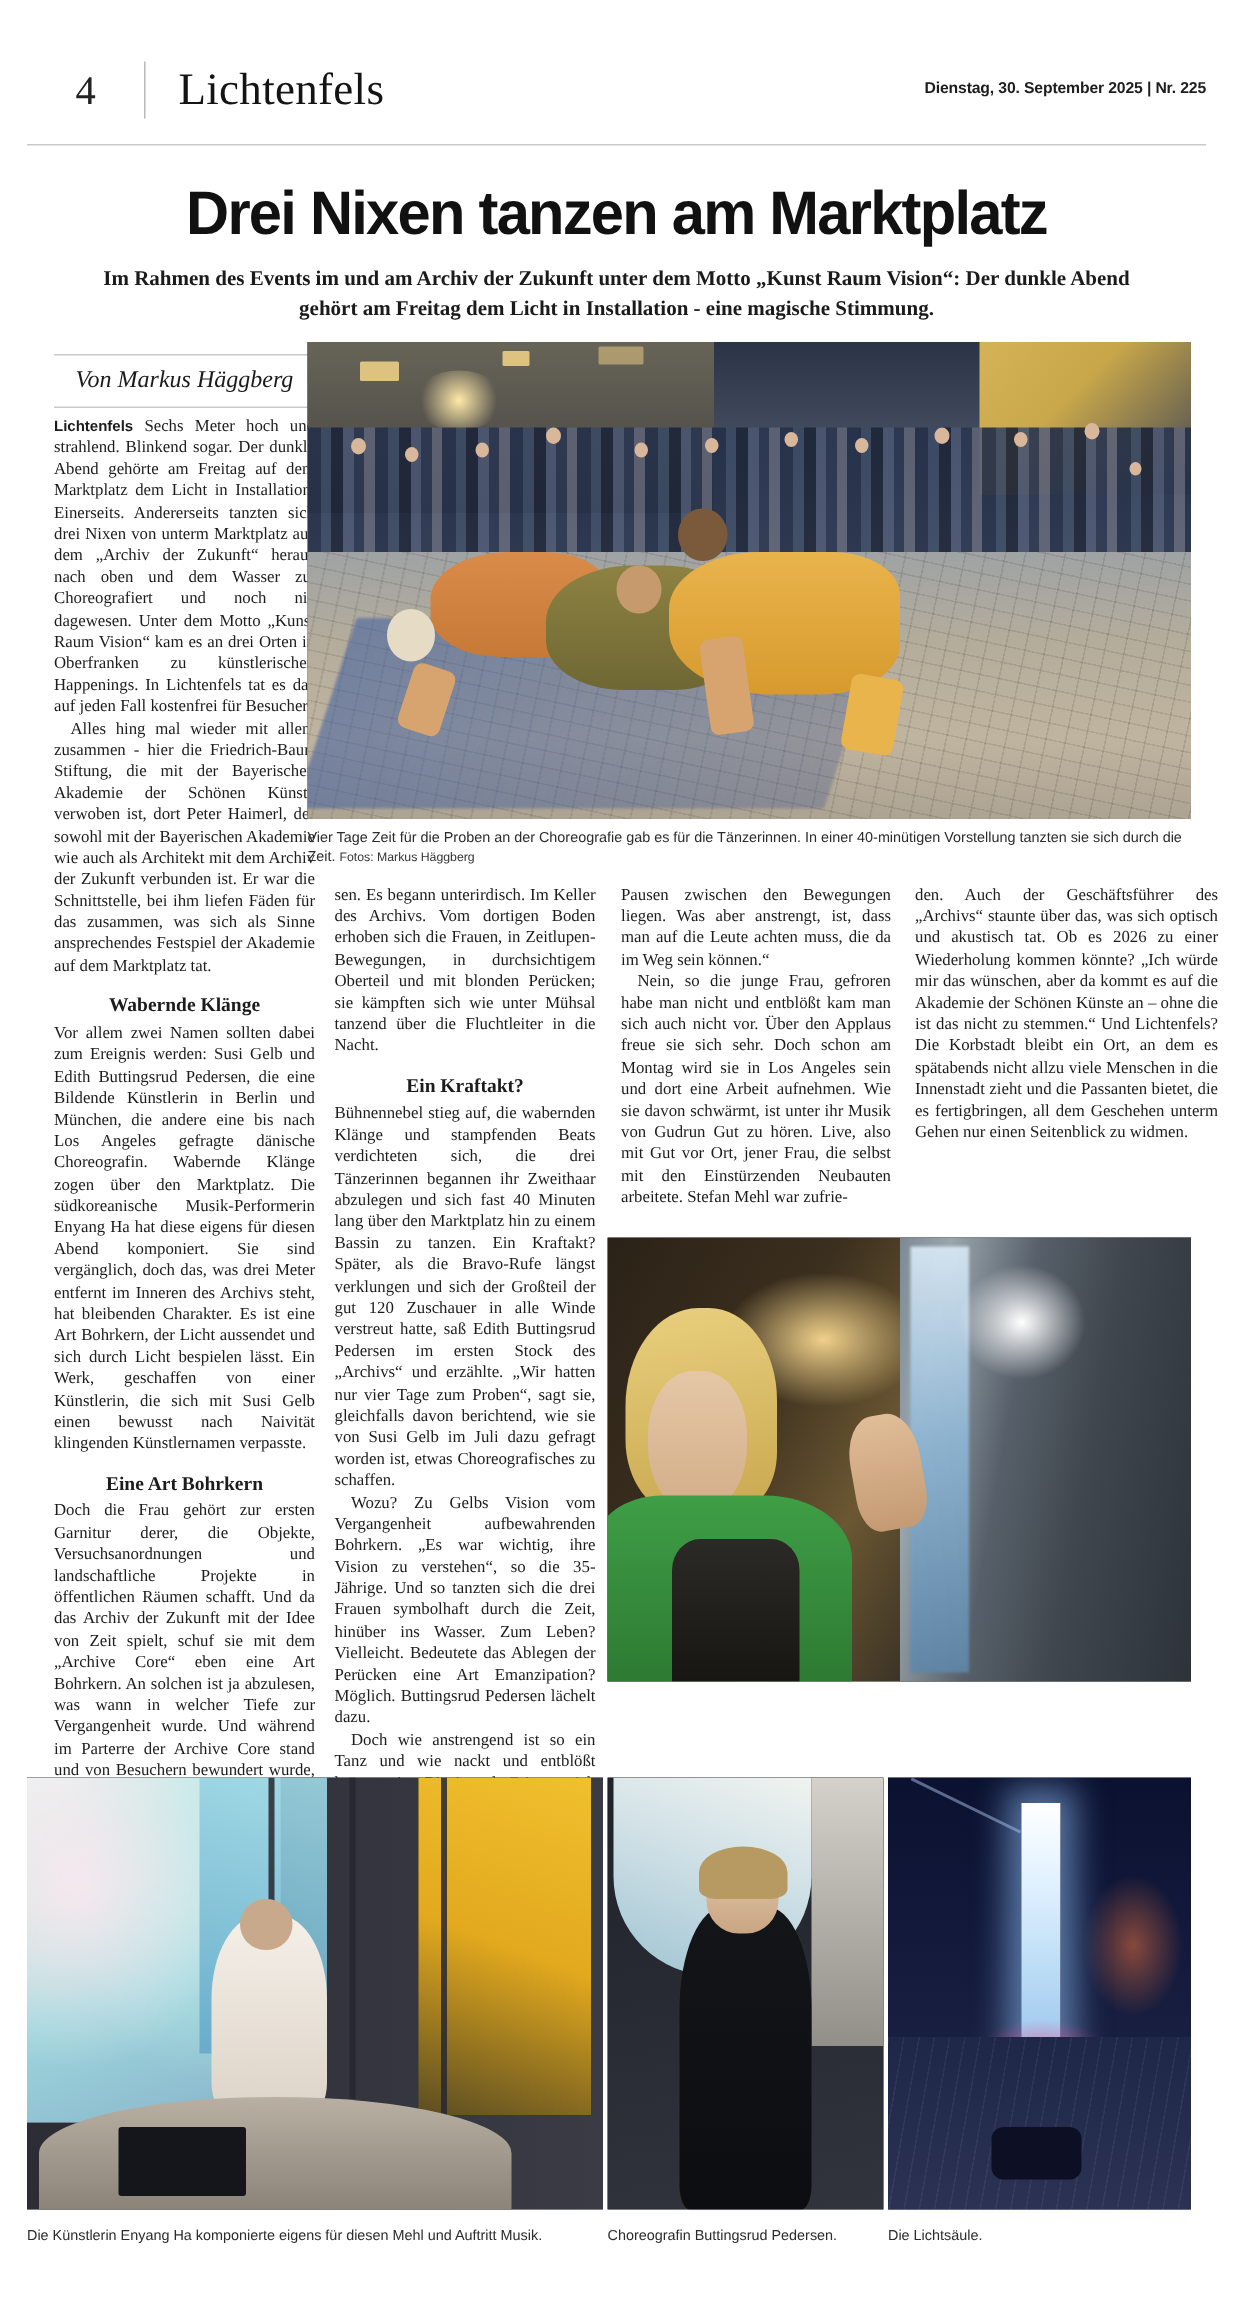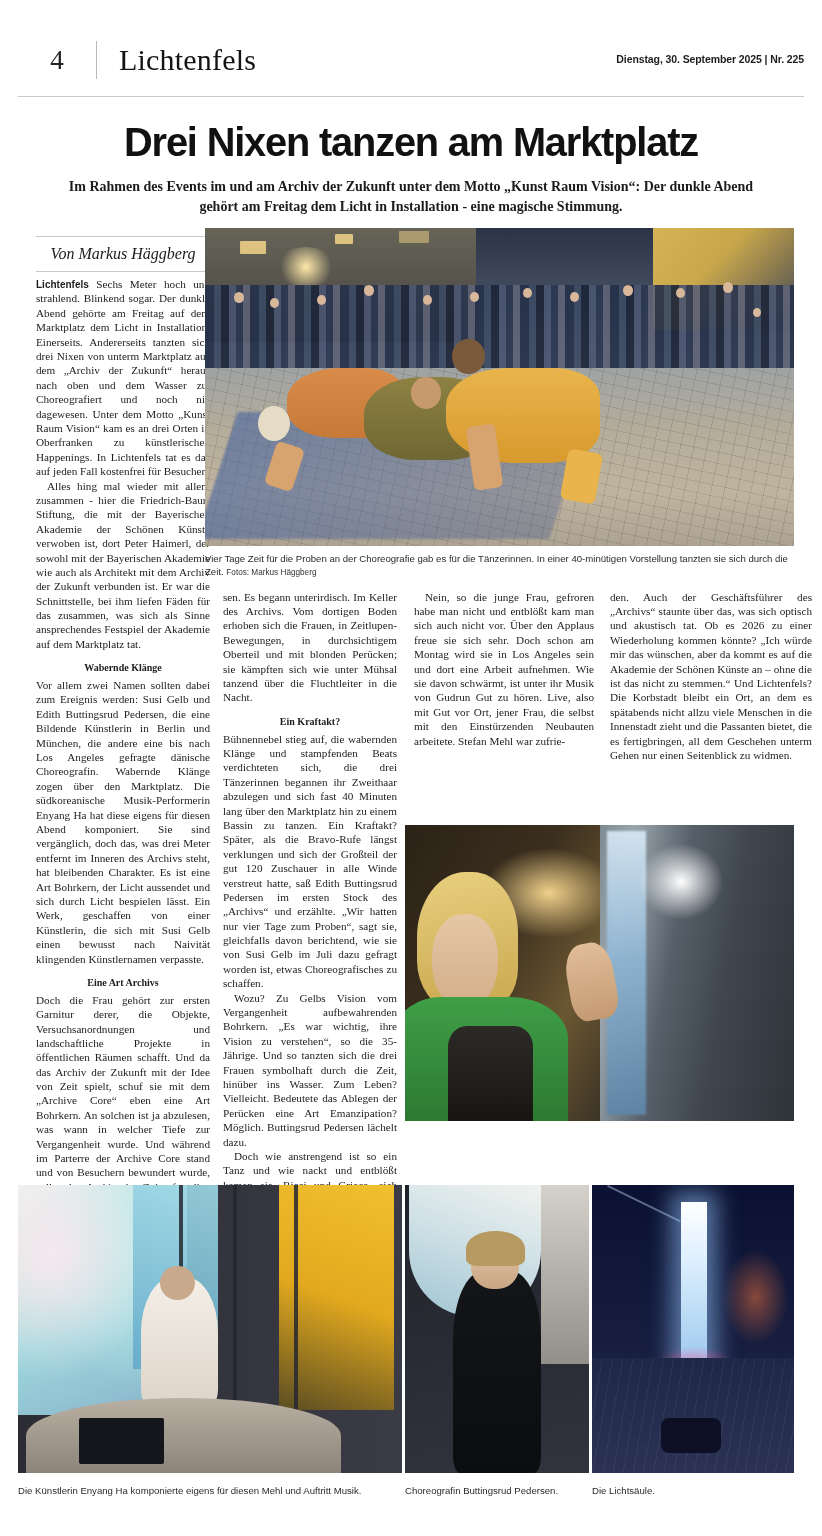--- a/index.html
+++ b/index.html
@@ -91,21 +91,21 @@
     hyphens:auto;
     color:#1c1c1c;
   }
   .col p{margin:0;text-indent:11px;}
   .col p.first{text-indent:0;}
   .col .lead{font-family:"Liberation Sans", sans-serif;font-weight:700;font-size:10px;}
   .subhl{
     text-align:center;
     font-family:"Liberation Serif", serif;
     font-weight:700;
-    font-size:10px;
+    font-size:13px;
     margin:11px 0 3px 0;
   }
   .byline{
     font-family:"Liberation Serif", serif;
     font-style:italic;
     font-size:16px;
     text-align:center;
     color:#1b1b1b;
   }
   .byline-rule-top{height:1px;background:#c9c9c9;margin-bottom:7px;}
@@ -345,33 +345,34 @@
       <div class="byline-rule-top"></div>
       <div class="byline">Von Markus Häggberg</div>
       <div class="byline-rule-bot"></div>
     </div>
 
     <div class="col" style="left:18px;top:41px;">
       <p class="first"><span class="lead">Lichtenfels</span><span> Sechs Meter hoch und strahlend. Blinkend sogar. Der dunkle Abend gehörte am Freitag auf dem Marktplatz dem Licht in Installation. Einerseits. Andererseits tanzten sich drei Nixen von unterm Marktplatz aus dem „Archiv der Zukunft“ heraus nach oben und dem Wasser zu. Choreografiert und noch nie dagewesen. Unter dem Motto „Kunst Raum Vision“ kam es an drei Orten in Oberfranken zu künstlerischen Happenings. In Lichtenfels tat es das auf jeden Fall kostenfrei für Besucher.</span></p>
       <p><span>Alles hing mal wieder mit allem zusammen - hier die Friedrich-Baur-Stiftung, die mit der Bayerischen Akademie der Schönen Künste verwoben ist, dort Peter Haimerl, der sowohl mit der Bayerischen Akademie wie auch als Architekt mit dem Archiv der Zukunft verbunden ist. Er war die Schnittstelle, bei ihm liefen Fäden für das zusammen, was sich als Sinne ansprechendes Festspiel der Akademie auf dem Marktplatz tat.</span></p>
       <div class="subhl">Wabernde Klänge</div>
       <p class="first"><span>Vor allem zwei Namen sollten dabei zum Ereignis werden: Susi Gelb und Edith Buttingsrud Pedersen, die eine Bildende Künstlerin in Berlin und München, die andere eine bis nach Los Angeles gefragte dänische Choreografin. Wabernde Klänge zogen über den Marktplatz. Die südkoreanische Musik-Performerin Enyang Ha hat diese eigens für diesen Abend komponiert. Sie sind vergänglich, doch das, was drei Meter entfernt im Inneren des Archivs steht, hat bleibenden Charakter. Es ist eine Art Bohrkern, der Licht aussendet und sich durch Licht bespielen lässt. Ein Werk, geschaffen von einer Künstlerin, die sich mit Susi Gelb einen bewusst nach Naivität klingenden Künstlernamen verpasste.</span></p>
-      <div class="subhl">Eine Art Archivs</div>
+      <div class="subhl">Eine Art Bohrkern</div>
       <p class="first"><span>Doch die Frau gehört zur ersten Garnitur derer, die Objekte, Versuchsanordnungen und landschaftliche Projekte in öffentlichen Räumen schafft. Und da das Archiv der Zukunft mit der Idee von Zeit spielt, schuf sie mit dem „Archive Core“ eben eine Art Bohrkern. An solchen ist ja abzulesen, was wann in welcher Tiefe zur Vergangenheit wurde. Und während im Parterre der Archive Core stand und von Besuchern bewundert wurde, sollte das Archiv der Zukunft selbst noch über Beamer Licht aussenden. Wie durch zwei große Bullaugen waren dort Bewegungsflüsse zu sehen. Gut 30 Meter davon entfernt stand sie dann: die Lichtsäule. Doch die dramaturgische Krönung des Abends sollte drei Tänzerinnen gelingen: Roberta Ricci und Giada Grieco aus Italien sowie Buttingsrud Peder-</span></p>
     </div>
 
     <div class="col" style="left:205px;top:354px;">
       <p class="first"><span>sen. Es begann unterirdisch. Im Keller des Archivs. Vom dortigen Boden erhoben sich die Frauen, in Zeitlupen-Bewegungen, in durchsichtigem Oberteil und mit blonden Perücken; sie kämpften sich wie unter Mühsal tanzend über die Fluchtleiter in die Nacht.</span></p>
       <div class="subhl">Ein Kraftakt?</div>
       <p class="first"><span>Bühnennebel stieg auf, die wabernden Klänge und stampfenden Beats verdichteten sich, die drei Tänzerinnen begannen ihr Zweithaar abzulegen und sich fast 40 Minuten lang über den Marktplatz hin zu einem Bassin zu tanzen. Ein Kraftakt? Später, als die Bravo-Rufe längst verklungen und sich der Großteil der gut 120 Zuschauer in alle Winde verstreut hatte, saß Edith Buttingsrud Pedersen im ersten Stock des „Archivs“ und erzählte. „Wir hatten nur vier Tage zum Proben“, sagt sie, gleichfalls davon berichtend, wie sie von Susi Gelb im Juli dazu gefragt worden ist, etwas Choreografisches zu schaffen.</span></p>
       <p><span>Wozu? Zu Gelbs Vision vom Vergangenheit aufbewahrenden Bohrkern. „Es war wichtig, ihre Vision zu verstehen“, so die 35-Jährige. Und so tanzten sich die drei Frauen symbolhaft durch die Zeit, hinüber ins Wasser. Zum Leben? Vielleicht. Bedeutete das Ablegen der Perücken eine Art Emanzipation? Möglich. Buttingsrud Pedersen lächelt dazu.</span></p>
       <p><span>Doch wie anstrengend ist so ein Tanz und wie nackt und entblößt kamen sie, Ricci und Grieco, sich angesichts des Beinahe-Nichts an Kleidung vor? Froren sie? „Es sind minimalistische Bewegungen, das ist körperlich nicht anstrengend, auch weil</span></p>
     </div>
 
     <div class="col" style="left:396px;top:354px;width:180px;">
+      <p class="first"><span>Pausen zwischen den Bewegungen liegen. Was aber anstrengt, ist, dass man auf die Leute achten muss, die da im Weg sein können.“</span></p>
       <p><span>Nein, so die junge Frau, gefroren habe man nicht und entblößt kam man sich auch nicht vor. Über den Applaus freue sie sich sehr. Doch schon am Montag wird sie in Los Angeles sein und dort eine Arbeit aufnehmen. Wie sie davon schwärmt, ist unter ihr Musik von Gudrun Gut zu hören. Live, also mit Gut vor Ort, jener Frau, die selbst mit den Einstürzenden Neubauten arbeitete. Stefan Mehl war zufrie-</span></p>
     </div>
 
     <div class="col" style="left:592px;top:354px;width:202px;">
       <p class="first"><span>den. Auch der Geschäftsführer des „Archivs“ staunte über das, was sich optisch und akustisch tat. Ob es 2026 zu einer Wiederholung kommen könnte? „Ich würde mir das wünschen, aber da kommt es auf die Akademie der Schönen Künste an – ohne die ist das nicht zu stemmen.“ Und Lichtenfels? Die Korbstadt bleibt ein Ort, an dem es spätabends nicht allzu viele Menschen in die Innenstadt zieht und die Passanten bietet, die es fertigbringen, all dem Geschehen unterm Gehen nur einen Seitenblick zu widmen.</span></p>
     </div>
   </div>
 
   <div class="photo ph1">
     <div class="sky"></div>

